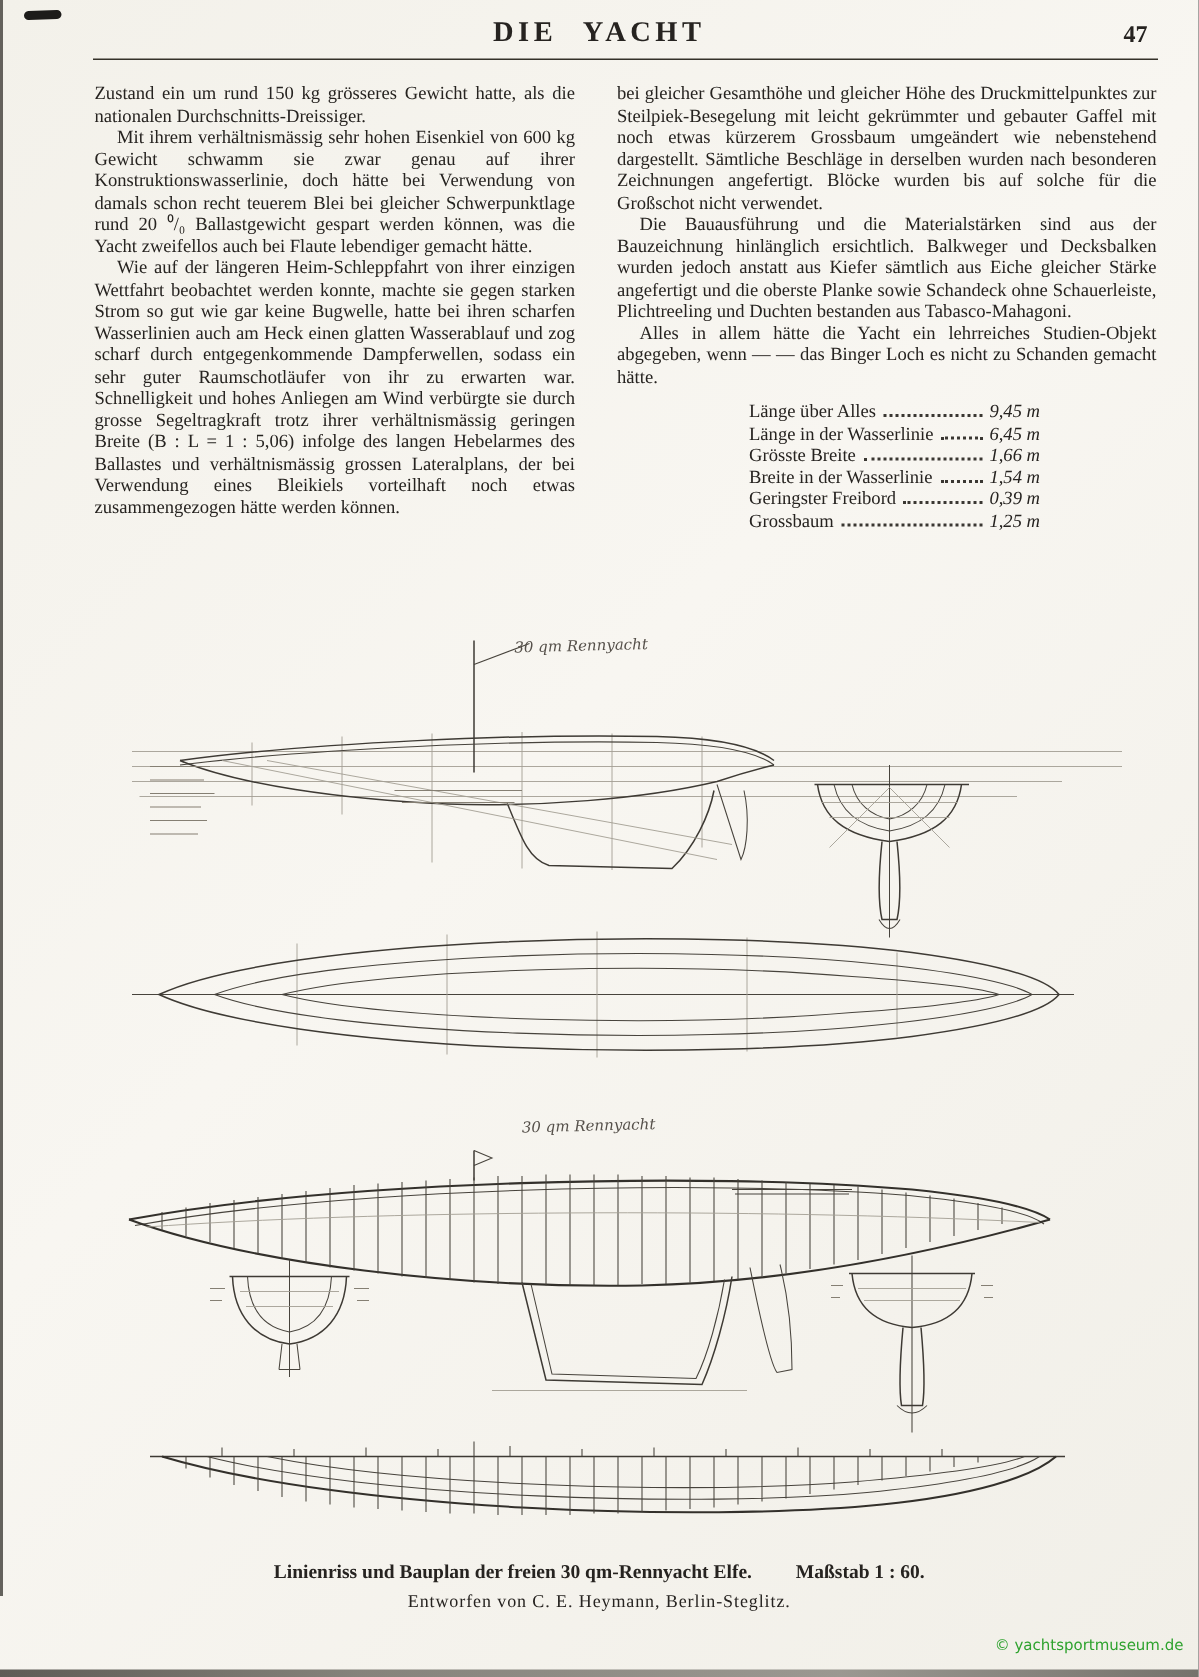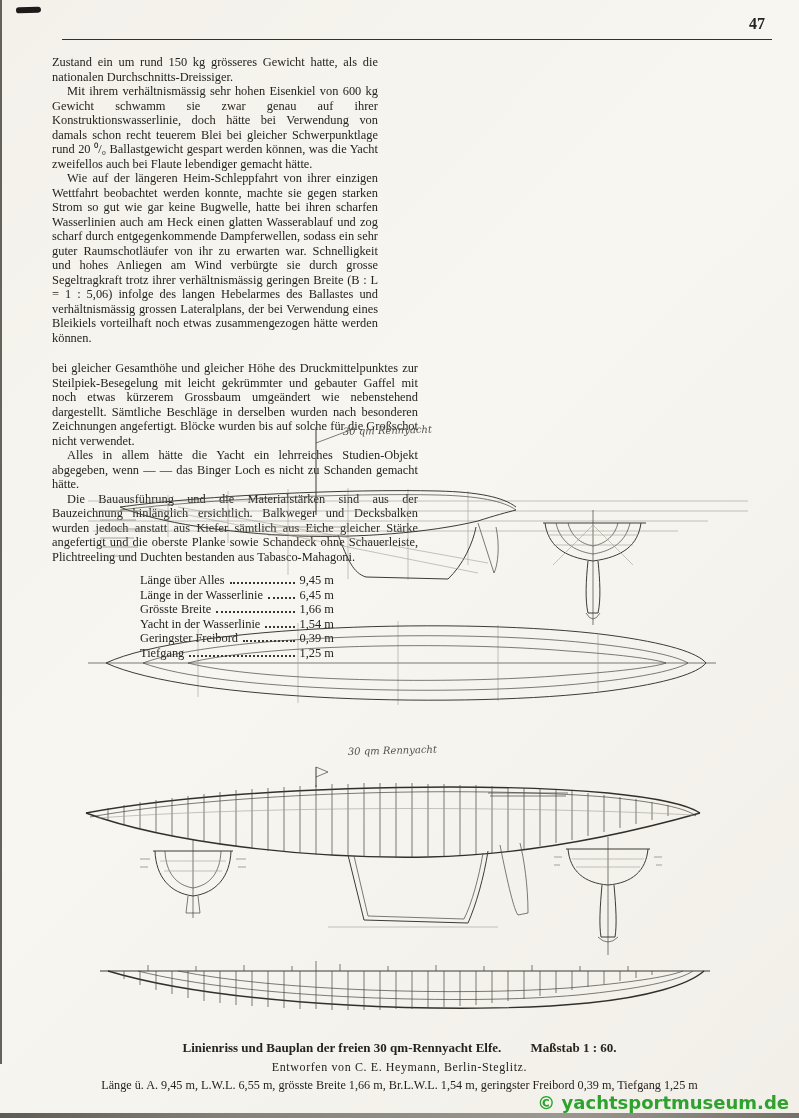--- a/index.html
+++ b/index.html
@@ -7,108 +7,109 @@
     position:relative;width:799px;height:1118px;margin:0 auto;overflow:hidden;
     background:linear-gradient(135deg,#f3f1ea 0%,#f8f6f1 45%,#f1efe8 100%);
     font-family:"Liberation Serif", serif;color:#262320;
   }
   
   .header-title{position:absolute;top:11px;left:0;right:0;text-align:center;
     font-size:19px;font-weight:bold;letter-spacing:3px;word-spacing:10px;}
   .page-number{position:absolute;top:15px;right:34px;font-size:16px;font-weight:bold;margin-left:48px;}
   .header-rule{position:absolute;top:39px;left:62px;width:710px;border-top:1.6px solid #343129;}
   
-  .columns{position:absolute;top:55px;left:52px;width:708px;display:flex;gap:16px;
-    text-align:justify;font-size:12.4px;line-height:14.5px;flex-direction:column;}
+  .columns{position:absolute;top:55px;left:63px;width:708px;display:flex;gap:28px;
+    text-align:justify;font-size:12.4px;line-height:14.5px;}
   .col-left{width:326px;}
   .col-right{width:366px;}
   .para{margin:0;}
   .para + .para{text-indent:15px;}
   
   .measure-table{margin:9px 0 0 44px;width:238px;font-size:12.4px;}
   .m-row{display:flex;align-items:baseline;height:14.6px;margin-left:44px;}
   .m-label{white-space:nowrap;}
   .m-leader{flex:1;border-bottom:2px dotted #3a3732;margin:0 5px 3px 5px;min-width:8px;}
-  .m-value{white-space:nowrap;}
+  .m-value{white-space:nowrap;font-style:italic;}
   
   .drawing{position:absolute;top:415px;left:48px;}
   .s1{stroke:#3e3a34;stroke-width:1;fill:none;}
   .s2{stroke:#47433c;stroke-width:0.7;fill:none;}
   .heavy{stroke:#33302b;stroke-width:1.4;fill:none;}
   .faint{stroke:#a39e93;stroke-width:0.6;fill:none;}
   .scribble{stroke:#857f73;stroke-width:0.7;fill:none;}
   .hand{font-family:"DejaVu Serif", serif;font-style:italic;font-size:10px;fill:#55504a;}
   
   .caption{position:absolute;left:0;right:0;top:1040px;text-align:center;}
   .caption-line1{font-size:13px;}
   .caption-title{font-weight:bold;}
   .caption-scale{font-weight:bold;margin-left:26px;}
   .caption-line2{font-size:12px;letter-spacing:0.6px;margin-top:4px;}
   .caption-line3{font-size:12.2px;margin-top:3px;}
   
   .watermark{position:absolute;top:1092px;right:10px;font-family:"DejaVu Sans", sans-serif;
-    font-size:18px;font-weight:bold;color:#2ea22e;}
+    font-size:10px;font-weight:normal;color:#2ea22e;}
   
   .edge-left{position:absolute;left:0;top:0;width:2px;height:1064px;background:#4a4843;opacity:.85;}
   .edge-bottom{position:absolute;left:0;top:1113px;width:100%;height:5px;
     background:linear-gradient(90deg,#38352f,#6a675f 30%,#85827b 70%,#56534d);opacity:.8;}
   .corner-mark{position:absolute;left:16px;top:7px;width:25px;height:6px;background:#1d1c1a;
     border-radius:3px;transform:rotate(-2deg);}
 </style>
 </head>
 <body>
 
 <div class="page">
 
   <div class="corner-mark"></div>
   <div class="edge-left"></div>
   <div class="edge-bottom"></div>
 
+  <div class="header-title">DIE YACHT</div>
   <div class="page-number">47</div>
   <div class="header-rule"></div>
 
   <div class="columns">
     <div class="col-left">
       <p class="para">Zustand ein um rund 150 kg grösseres Gewicht hatte, als die nationalen Durchschnitts-Dreissiger.</p>
       <p class="para">Mit ihrem verhältnismässig sehr hohen Eisenkiel von 600 kg Gewicht schwamm sie zwar genau auf ihrer Konstruktionswasserlinie, doch hätte bei Verwendung von damals schon recht teuerem Blei bei gleicher Schwerpunktlage rund 20 ⁰/₀ Ballastgewicht gespart werden können, was die Yacht zweifellos auch bei Flaute lebendiger gemacht hätte.</p>
       <p class="para">Wie auf der längeren Heim-Schleppfahrt von ihrer einzigen Wettfahrt beobachtet werden konnte, machte sie gegen starken Strom so gut wie gar keine Bugwelle, hatte bei ihren scharfen Wasserlinien auch am Heck einen glatten Wasserablauf und zog scharf durch entgegenkommende Dampferwellen, sodass ein sehr guter Raumschotläufer von ihr zu erwarten war. Schnelligkeit und hohes Anliegen am Wind verbürgte sie durch grosse Segeltragkraft trotz ihrer verhältnismässig geringen Breite (B : L = 1 : 5,06) infolge des langen Hebelarmes des Ballastes und verhältnismässig grossen Lateralplans, der bei Verwendung eines Bleikiels vorteilhaft noch etwas zusammengezogen hätte werden können.</p>
     </div>
     <div class="col-right">
       <p class="para">bei gleicher Gesamthöhe und gleicher Höhe des Druckmittelpunktes zur Steilpiek-Besegelung mit leicht gekrümmter und gebauter Gaffel mit noch etwas kürzerem Grossbaum umgeändert wie nebenstehend dargestellt. Sämtliche Beschläge in derselben wurden nach besonderen Zeichnungen angefertigt. Blöcke wurden bis auf solche für die Großschot nicht verwendet.</p>
+      <p class="para">Die Bauausführung und die Materialstärken sind aus der Bauzeichnung hinlänglich ersichtlich. Balkweger und Decksbalken wurden jedoch anstatt aus Kiefer sämtlich aus Eiche gleicher Stärke angefertigt und die oberste Planke sowie Schandeck ohne Schauerleiste, Plichtreeling und Duchten bestanden aus Tabasco-Mahagoni.</p>
       <p class="para">Alles in allem hätte die Yacht ein lehrreiches Studien-Objekt abgegeben, wenn — — das Binger Loch es nicht zu Schanden gemacht hätte.</p>
-      <p class="para">Die Bauausführung und die Materialstärken sind aus der Bauzeichnung hinlänglich ersichtlich. Balkweger und Decksbalken wurden jedoch anstatt aus Kiefer sämtlich aus Eiche gleicher Stärke angefertigt und die oberste Planke sowie Schandeck ohne Schauerleiste, Plichtreeling und Duchten bestanden aus Tabasco-Mahagoni.</p>
 
       <div class="measure-table">
         <div class="m-row">
           <span class="m-label">Länge über Alles</span>
           <span class="m-leader"></span>
           <span class="m-value">9,45 m</span>
         </div>
         <div class="m-row">
           <span class="m-label">Länge in der Wasserlinie</span>
           <span class="m-leader"></span>
           <span class="m-value">6,45 m</span>
         </div>
         <div class="m-row">
           <span class="m-label">Grösste Breite</span>
           <span class="m-leader"></span>
           <span class="m-value">1,66 m</span>
         </div>
         <div class="m-row">
-          <span class="m-label">Yacht in der Wasserlinie</span>
+          <span class="m-label">Breite in der Wasserlinie</span>
           <span class="m-leader"></span>
           <span class="m-value">1,54 m</span>
         </div>
         <div class="m-row">
           <span class="m-label">Geringster Freibord</span>
           <span class="m-leader"></span>
           <span class="m-value">0,39 m</span>
         </div>
         <div class="m-row">
-          <span class="m-label">Tiefgang</span>
+          <span class="m-label">Grossbaum</span>
           <span class="m-leader"></span>
           <span class="m-value">1,25 m</span>
         </div>
       </div>
     </div>
   </div>
 
   <div class="drawing">
     <svg width="740" height="625" viewBox="0 0 740 625">
 
@@ -194,18 +195,17 @@
       </g>
     </svg>
   </div>
 
   <div class="caption">
     <div class="caption-line1">
       <span class="caption-title">Linienriss und Bauplan der freien 30 qm-Rennyacht Elfe.</span>
       <span class="caption-scale">Maßstab 1 : 60.</span>
     </div>
     <div class="caption-line2">Entworfen von C. E. Heymann, Berlin-Steglitz.</div>
-    <div class="caption-line3">Länge ü. A. 9,45 m, L.W.L. 6,55 m, grösste Breite 1,66 m, Br.L.W.L. 1,54 m, geringster Freibord 0,39 m, Tiefgang 1,25 m</div>
   </div>
 
   <div class="watermark">© yachtsportmuseum.de</div>
 
 </div>
 
 </body></html>

